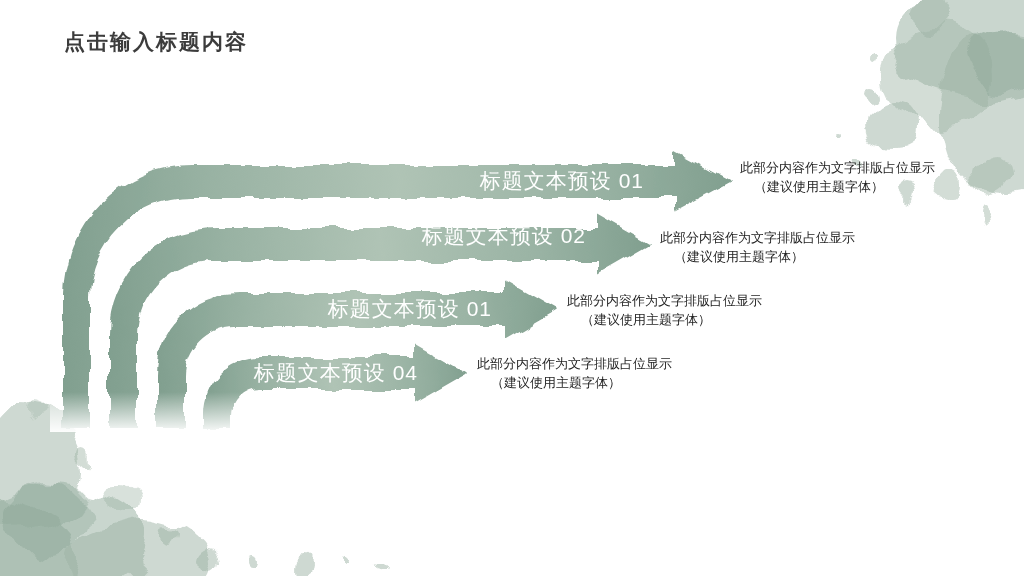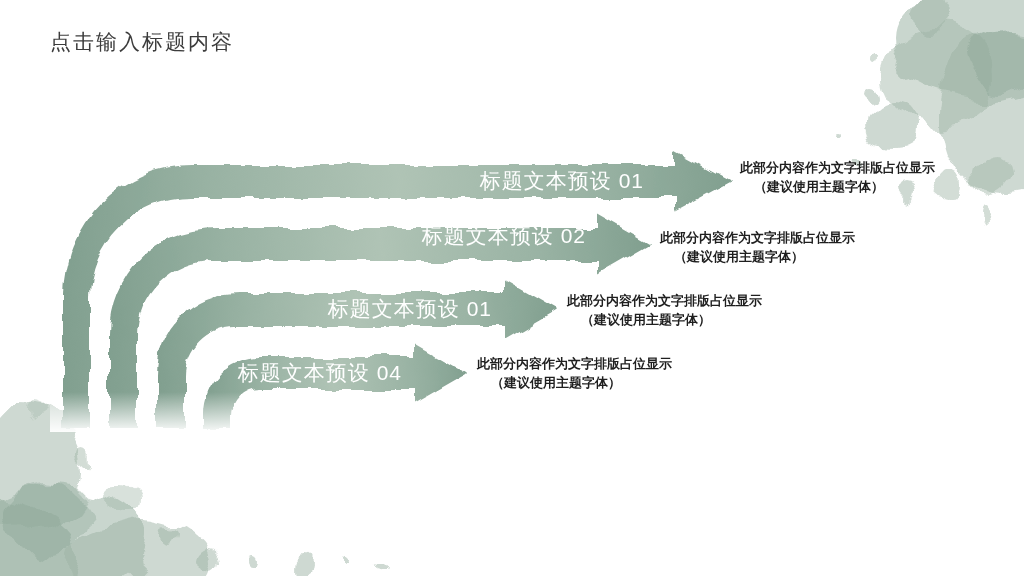--- a/index.html
+++ b/index.html
@@ -4,36 +4,35 @@
 <style>
   html,body { margin:0; padding:0; background:#e9e9e9; }
   .slide {
     position:relative; width:1024px; height:576px; background:#ffffff;
     overflow:hidden; font-family:"Liberation Sans", sans-serif;
     margin:0 auto;
   }
   svg.art { position:absolute; left:0; top:0; width:1024px; height:576px; }
 
   .title {
-    position:absolute; left:50px; top:28px; margin:0;
-    font-size:21px; font-weight:400; letter-spacing:2px;
+    position:absolute; left:64px; top:28px; margin:0;
+    font-size:21px; font-weight:700; letter-spacing:2px;
     color:var(--title-text, #3c3c3c);
   }
 
   .arrow-label {
     position:absolute; height:30px; line-height:30px;
     color:var(--label-text, #ffffff);
     font-size:21px; letter-spacing:1px; white-space:nowrap; text-align:right;
   }
 
   .desc {
     position:absolute; width:250px;
     font-size:13px; line-height:19px;
     color:var(--desc-text, #1f1f1f);
-    font-weight:bold;
   }
   .desc .line2 { padding-left:14px; }
 
   
   .s-dark  { stop-color:var(--arrow-dark,  #7a9a89); }
   .s-mid   { stop-color:var(--arrow-mid,   #93ae9e); }
   .s-light { stop-color:var(--arrow-light, #abc0b1); }
 
   .splat-light { fill:var(--splatter-light, #9db4a5); }
   .splat-dark  { fill:var(--splatter-dark,  #7d9c8b); }
@@ -110,21 +109,21 @@
     </g>
 
     <rect x="50" y="392" width="240" height="40" fill="url(#fadeW)"></rect>
   </svg>
 
   <h1 class="title">点击输入标题内容</h1>
 
   <div class="arrow-label" style="top:166px; right:380px">标题文本预设 01</div>
   <div class="arrow-label" style="top:221px; right:438px">标题文本预设 02</div>
   <div class="arrow-label" style="top:294px; right:532px">标题文本预设 01</div>
-  <div class="arrow-label" style="top:358px; right:622px">标题文本预设 04</div>
+  <div class="arrow-label" style="top:358px; right:606px">标题文本预设 04</div>
 
   <div class="desc" style="left:740px; top:158px">
     <div>此部分内容作为文字排版占位显示</div>
     <div class="line2">（建议使用主题字体）</div>
   </div>
   <div class="desc" style="left:660px; top:228px">
     <div>此部分内容作为文字排版占位显示</div>
     <div class="line2">（建议使用主题字体）</div>
   </div>
   <div class="desc" style="left:567px; top:291px">

